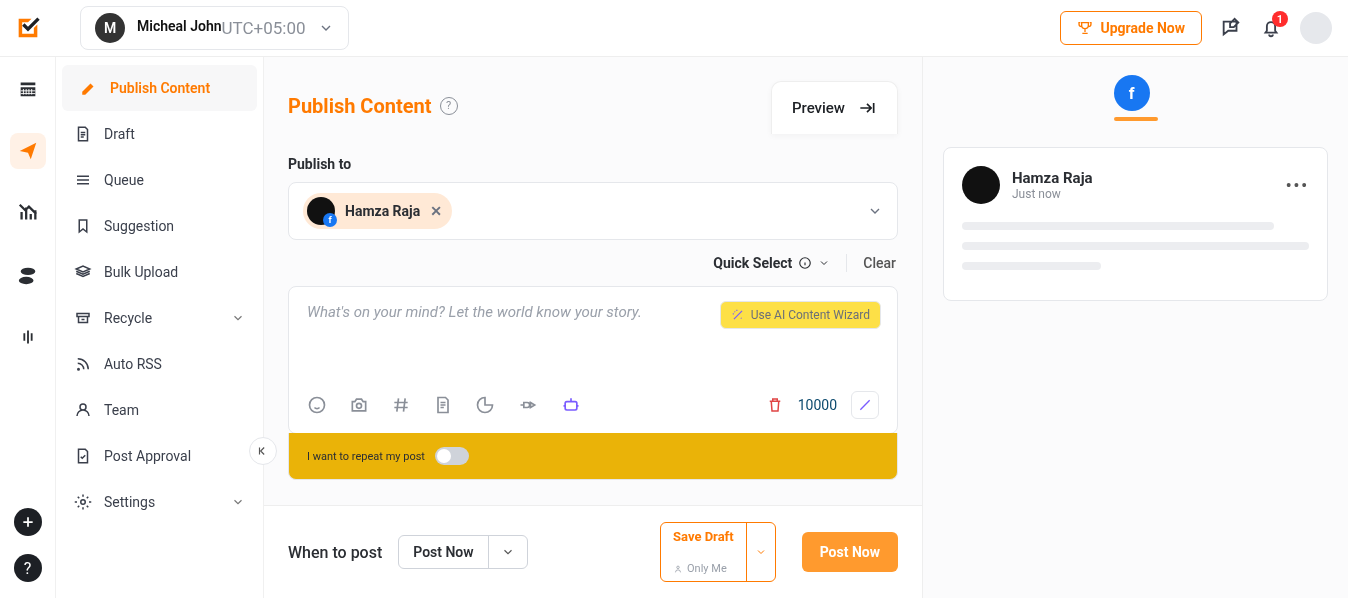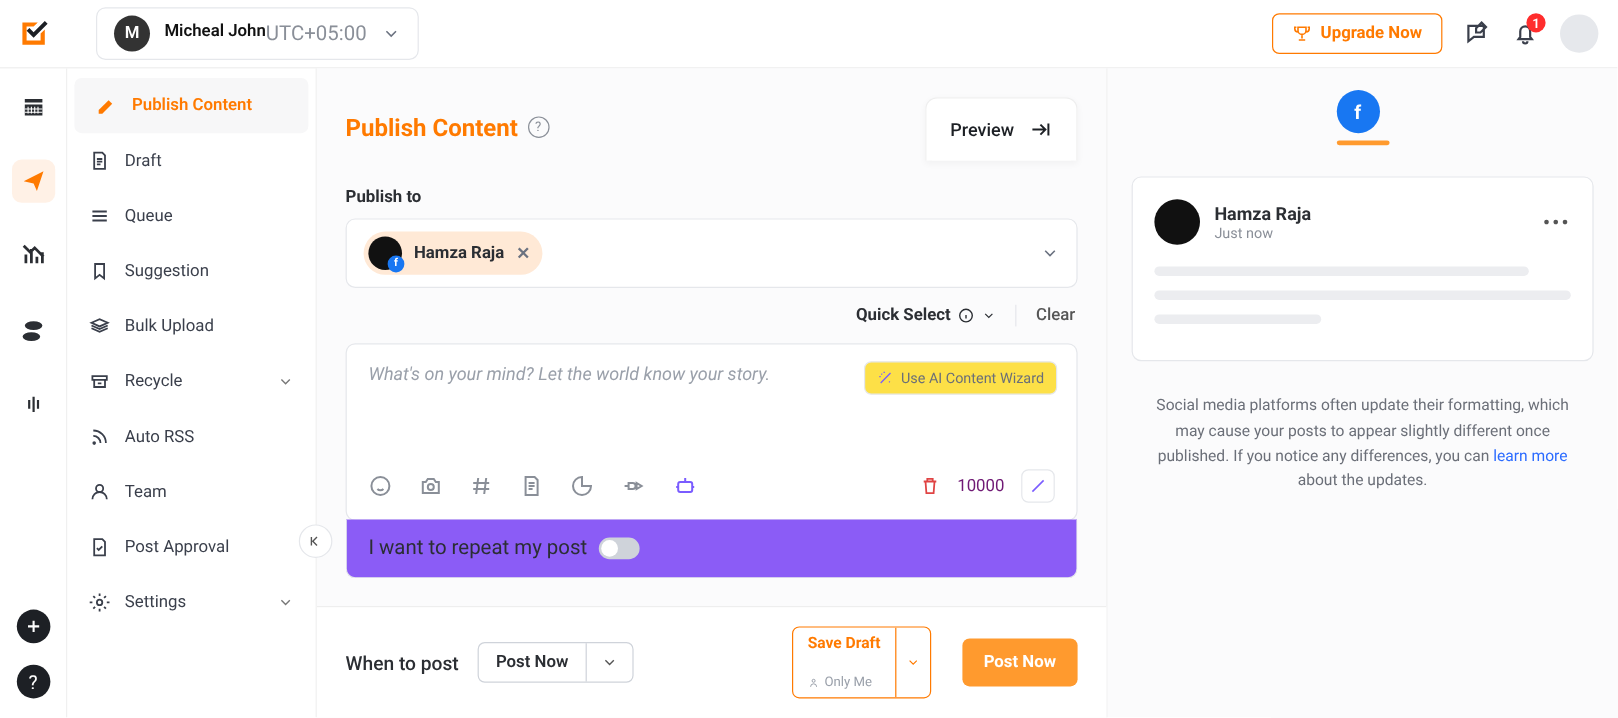--- a/index.html
+++ b/index.html
@@ -59,25 +59,25 @@
 .qrow .divider{width:1px;height:18px;background:#e5e7eb}
 .qsel{font-weight:700;display:flex;align-items:center;gap:6px}
 .clear-btn{font-weight:500;color:#555;cursor:pointer}
 
 .compose{border:1px solid #e5e7eb;border-radius:8px;background:#fff}
 .compose-top{padding:16px 18px 60px;position:relative}
 .placeholder{color:#9aa0aa;font-style:italic;font-size:15px}
 .ai-btn{position:absolute;right:16px;top:14px;border:1px solid #e5e7eb;border-radius:6px;padding:6px 10px;font-size:12px;color:#6b6f78;display:flex;align-items:center;gap:6px;cursor:pointer;background:#fde047}
 .compose-toolbar{display:flex;align-items:center;gap:22px;padding:10px 18px 14px;color:#8a8f98}
 .compose-toolbar .right{margin-left:auto;display:flex;align-items:center;gap:14px}
-.count{font-size:14px;color:#701a75}
+.count{font-size:14px;color:#0c4a6e}
 .magic-box{width:28px;height:28px;border:1px solid #e5e7eb;border-radius:6px;display:flex;align-items:center;justify-content:center;color:#7a5cff;cursor:pointer}
 .tool-ic{cursor:pointer}
 
-.repeat{border:1px solid #e5e7eb;border-top:none;border-radius:0 0 8px 8px;background:#8b5cf6;padding:14px 18px;display:flex;align-items:center;gap:10px;font-size:17px;color:#2b2e33;margin-top:-1px}
+.repeat{border:1px solid #e5e7eb;border-top:none;border-radius:0 0 8px 8px;background:#eab308;padding:14px 18px;display:flex;align-items:center;gap:10px;font-size:11px;color:#2b2e33;margin-top:-1px}
 .toggle{width:34px;height:18px;border-radius:999px;background:#cfd3da;position:relative;cursor:pointer}
 .toggle .knob{width:14px;height:14px;border-radius:50%;background:#fff;position:absolute;top:2px;left:2px}
 
 .editor-footer{border-top:1px solid #eee;background:#fff;padding:16px 24px;display:flex;align-items:center;gap:16px}
 .wtp-label{font-size:16px;color:#2b2e33;font-weight:500}
 .select{border:1px solid #cfd3da;border-radius:6px;display:flex;align-items:center}
 .select .val{padding:8px 14px;font-size:14px;font-weight:600;color:#2b2e33}
 .select .sep{width:1px;height:32px;background:#cfd3da}
 .select .dd{padding:0 12px;color:#555}
 .footer-spacer{flex:1}
@@ -433,18 +433,15 @@
             <div class="card-time">Just now</div>
           </div>
           <div class="card-menu">•••</div>
         </div>
         <div class="skeleton">
           <div class="sk-line w90"></div>
           <div class="sk-line w100"></div>
           <div class="sk-line w40"></div>
         </div>
       </div>
-      <div class="disclaimer">
-        <span>Social media platforms often update their formatting, which may cause your posts to appear slightly different once published. If you notice any differences, you can </span><a>learn more</a><span> about the updates.</span>
-      </div>
     </div>
   </div>
 </div>
 
 </body></html>

